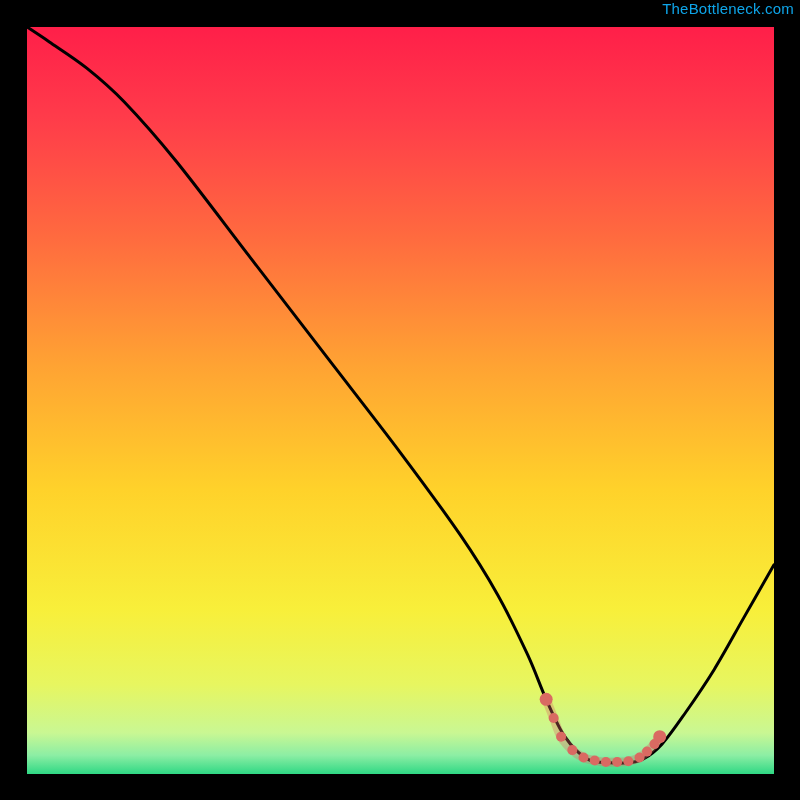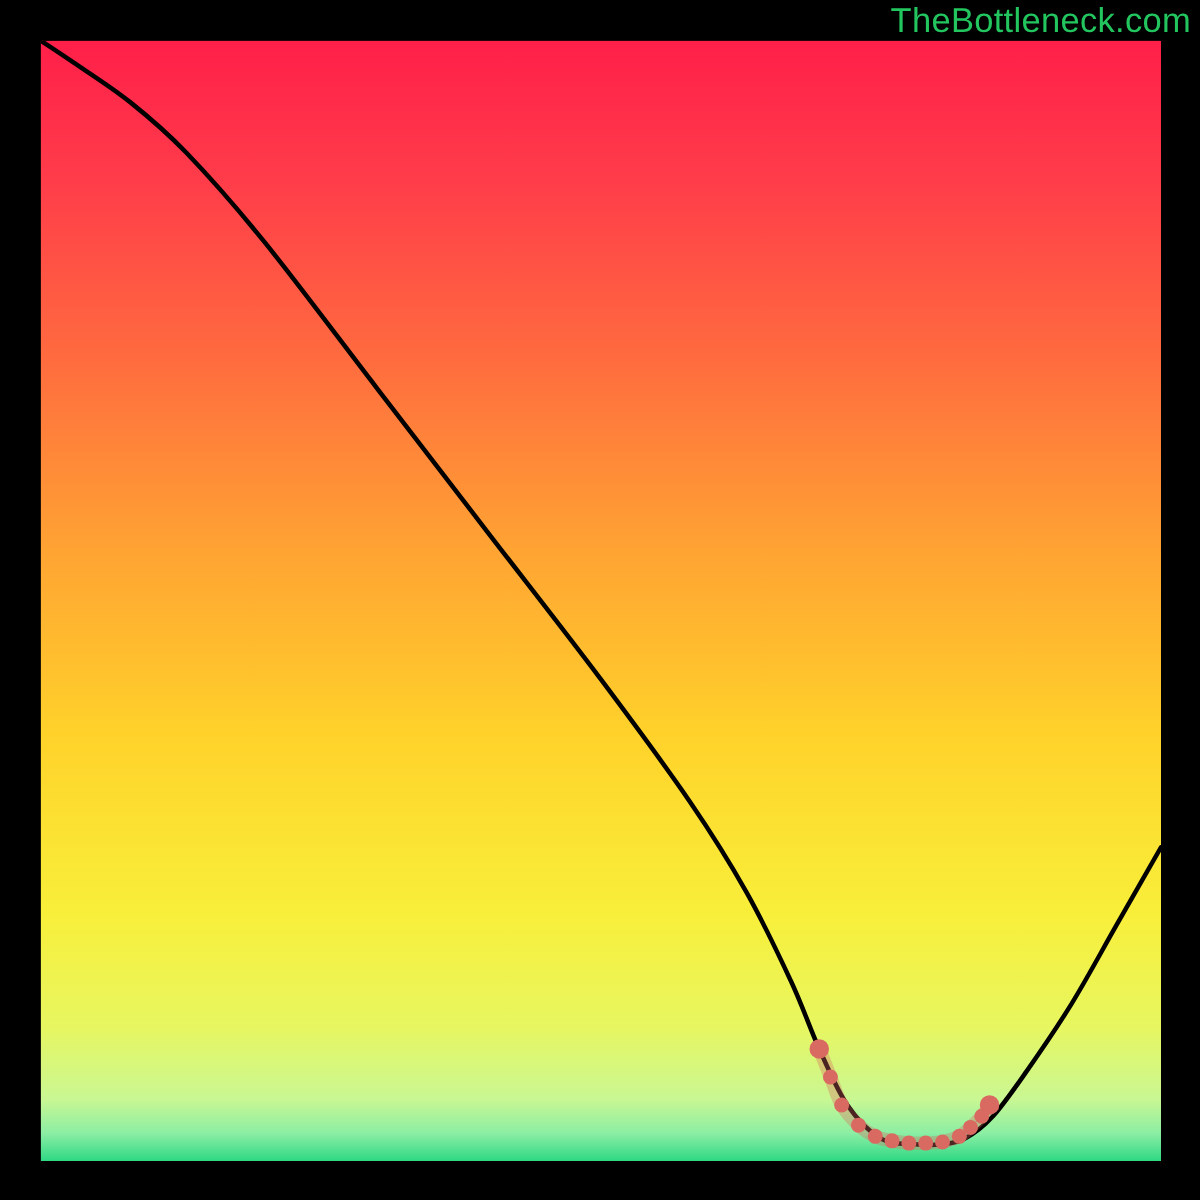--- a/index.html
+++ b/index.html
@@ -14,22 +14,22 @@
   .wrap {
     position: relative;
     width: 800px;
     height: 800px;
     background: #000;
   }
   .watermark {
     position: absolute;
     top: 0;
     right: 6px;
-    color: #22c55e;
-    font-size: 23px;
+    color: #0ea5e9;
+    font-size: 15px;
     font-weight: 500;
     letter-spacing: 0.2px;
     user-select: none;
   }
   .plot {
     position: absolute;
     left: 27px;
     top: 27px;
     width: 747px;
     height: 747px;

